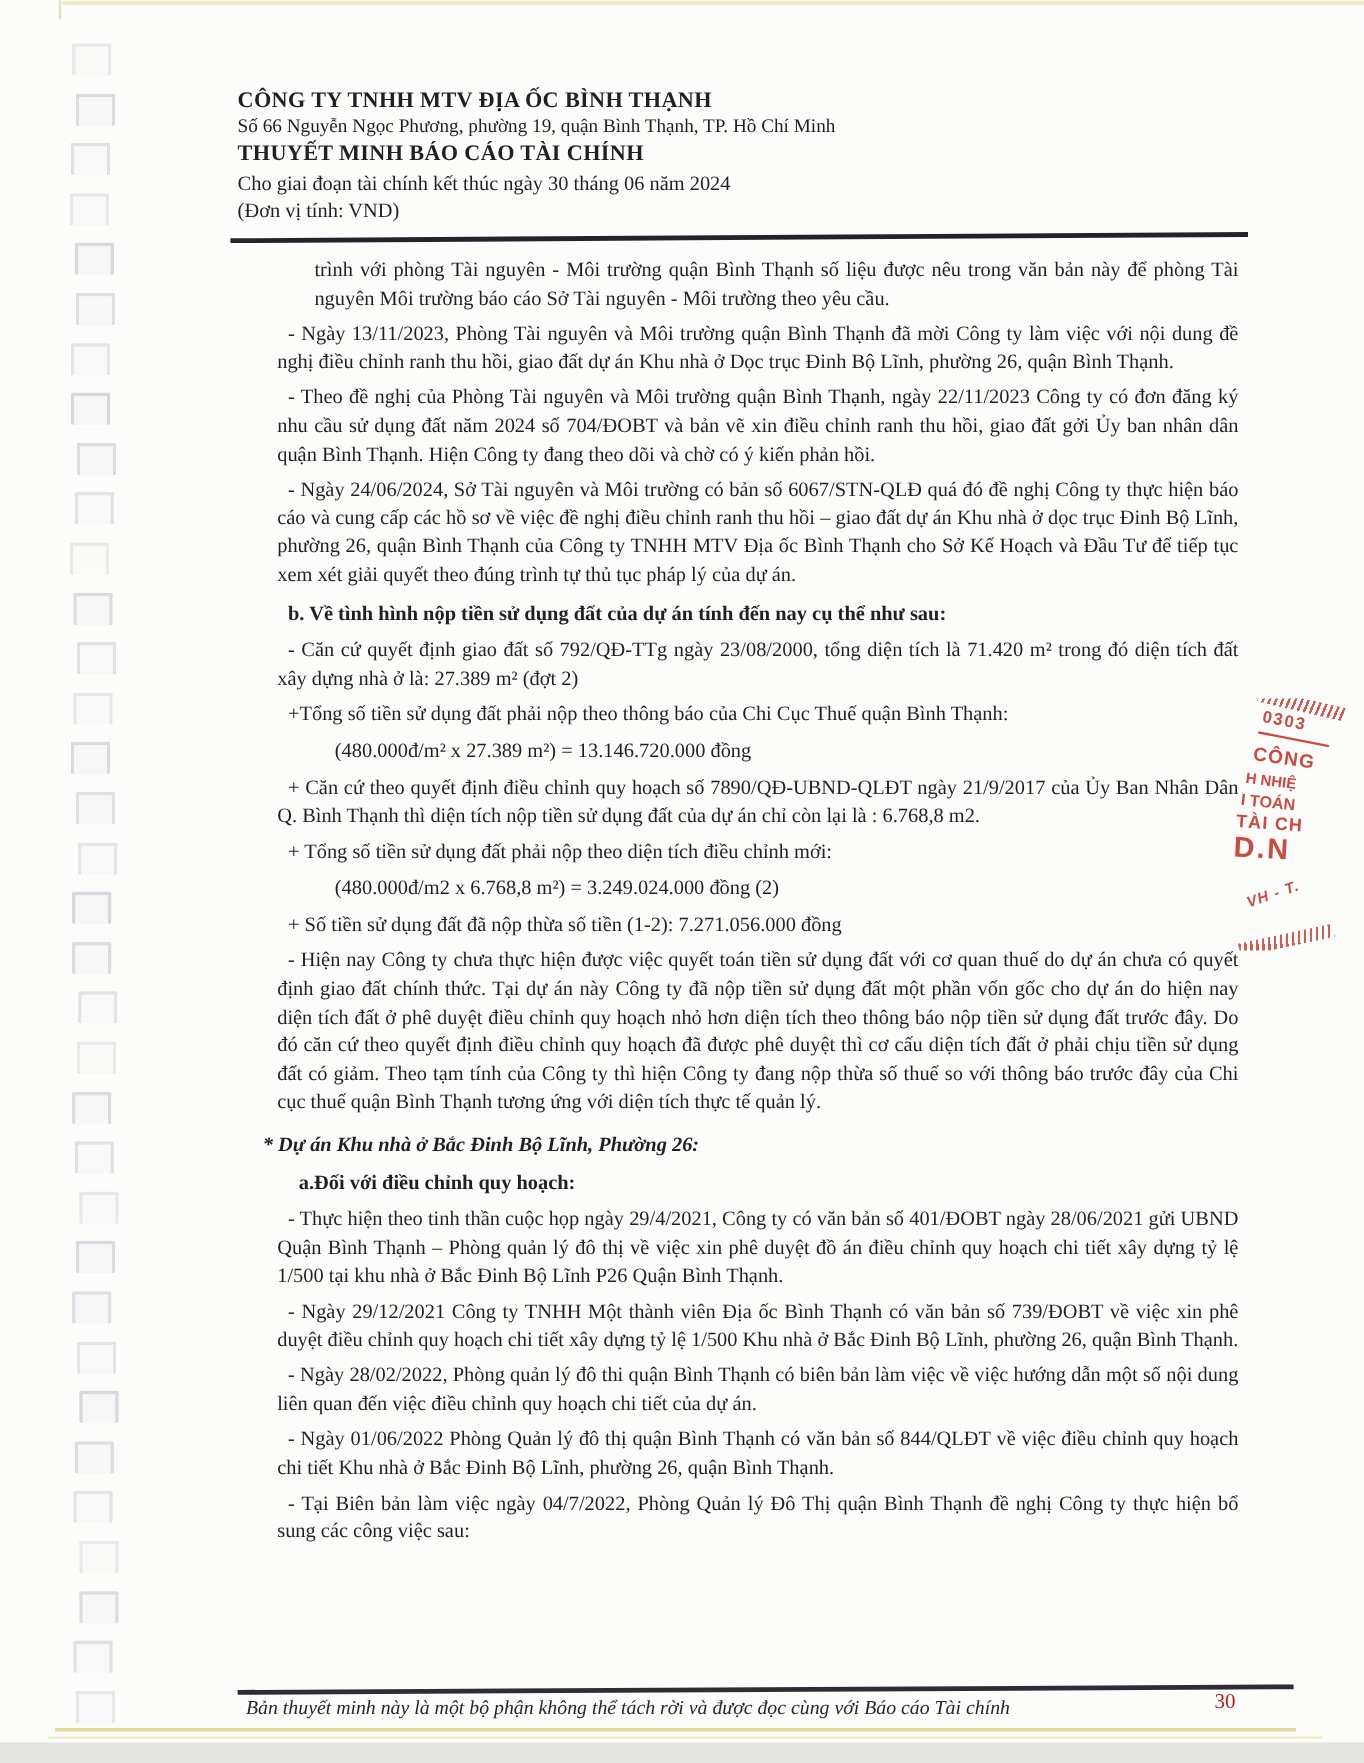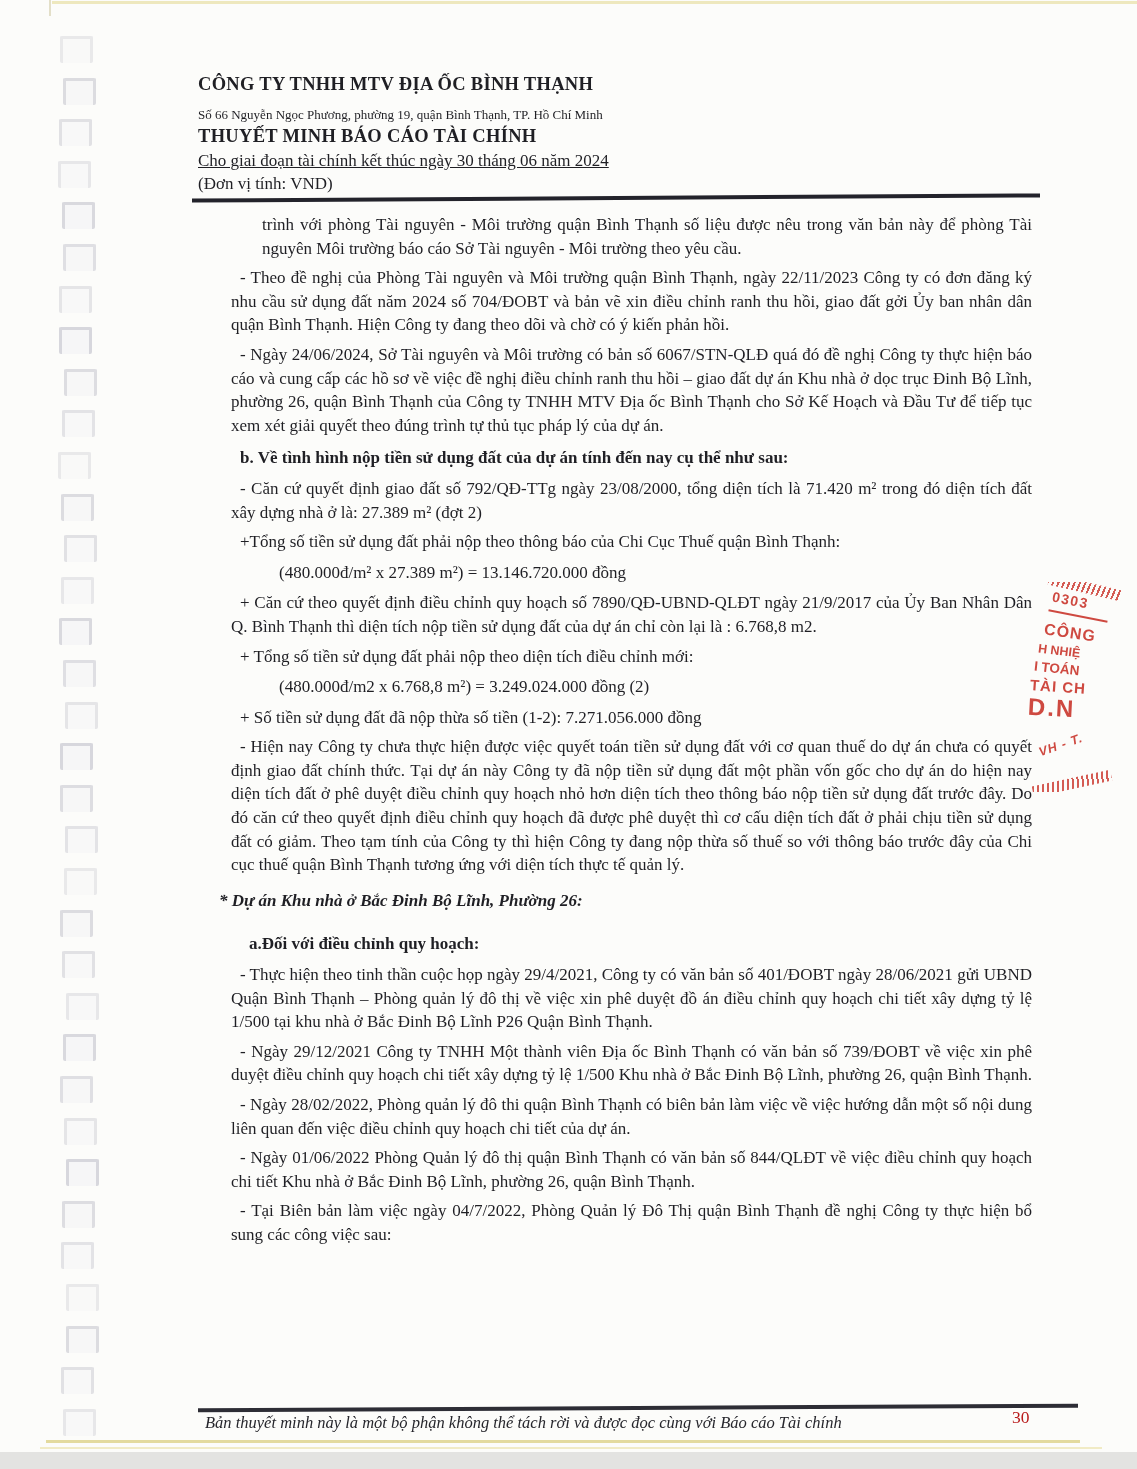--- a/index.html
+++ b/index.html
@@ -21,36 +21,36 @@
   .binding-rail { position:absolute; left:60px; top:36px; width:46px; height:1420px; }
   .hole {
     position:absolute; width:27px; height:24px;
     border:3px solid #c6c6cf; border-bottom:none; border-radius:2px;
     background:#f4f4f6;
   }
 
   
   .header { position:absolute; left:198px; top:74px; width:780px; }
   .header .company      { font-weight:bold; font-size:18.5px; letter-spacing:.3px; }
-  .header .address      { font-size:13px;  margin-top:12px; }
+  .header .address      { font-size:16px;  margin-top:2px; }
   .header .report-title { font-weight:bold; font-size:18.5px; margin-top:3px; letter-spacing:.3px; }
-  .header .period       { font-size:17px;  margin-top:4px;text-decoration:underline; }
+  .header .period       { font-size:17px;  margin-top:4px; }
   .header .unit         { font-size:17px;  margin-top:3px; }
   .header-rule { position:absolute; left:192px; top:196px; width:848px; height:4px; background:#23232b; transform:rotate(-0.35deg); }
 
   
   .content {
     position:absolute; left:231px; top:213px; width:801px;
     font-size:17px; line-height:23.6px; text-align:justify;
   }
   .content p { margin:0 0 6px 0; text-indent:9px; }
   .content p.cont    { text-indent:0;margin-left:31px; }
   .content p.formula { text-align:left; text-indent:0; margin:7px 0 7px 48px; }
   .content p.h-bold  { font-weight:bold; margin:9px 0 7px 0; }
-  .content p.h-star  { font-weight:bold; font-style:italic; margin:12px 0 20px -12px; text-indent:0; }
+  .content p.h-star  { font-weight:bold; font-style:italic; margin:12px 0 8px -12px; text-indent:0; }
   .content p.h-sub   { font-weight:bold; margin:8px 0 7px 18px; text-indent:0; }
 
   
   .stamp {
     position:absolute; left:1026px; top:582px; width:111px; height:210px;
     overflow:hidden; color:#cb3a31;
     font-family:"Liberation Sans","DejaVu Sans",sans-serif; font-weight:bold;
     opacity:.92;
   }
   .stamp .s { position:absolute; white-space:nowrap; }
@@ -120,20 +120,21 @@
     <div class="company">CÔNG TY TNHH MTV ĐỊA ỐC BÌNH THẠNH</div>
     <div class="address">Số 66 Nguyễn Ngọc Phương, phường 19, quận Bình Thạnh, TP. Hồ Chí Minh</div>
     <div class="report-title">THUYẾT MINH BÁO CÁO TÀI CHÍNH</div>
     <div class="period">Cho giai đoạn tài chính kết thúc ngày 30 tháng 06 năm 2024</div>
     <div class="unit">(Đơn vị tính: VND)</div>
   </div>
   <div class="header-rule"></div>
 
   <div class="content">
     <p class="cont">trình với phòng Tài nguyên - Môi trường quận Bình Thạnh số liệu được nêu trong văn bản này để phòng Tài nguyên Môi trường báo cáo Sở Tài nguyên - Môi trường theo yêu cầu.</p>
+    <p>- Ngày 13/11/2023, Phòng Tài nguyên và Môi trường quận Bình Thạnh đã mời Công ty làm việc với nội dung đề nghị điều chỉnh ranh thu hồi, giao đất dự án Khu nhà ở Dọc trục Đinh Bộ Lĩnh, phường 26, quận Bình Thạnh.</p>
     <p>- Theo đề nghị của Phòng Tài nguyên và Môi trường quận Bình Thạnh, ngày 22/11/2023 Công ty có đơn đăng ký nhu cầu sử dụng đất năm 2024 số 704/ĐOBT và bản vẽ xin điều chỉnh ranh thu hồi, giao đất gởi Ủy ban nhân dân quận Bình Thạnh. Hiện Công ty đang theo dõi và chờ có ý kiến phản hồi.</p>
     <p>- Ngày 24/06/2024, Sở Tài nguyên và Môi trường có bản số 6067/STN-QLĐ quá đó đề nghị Công ty thực hiện báo cáo và cung cấp các hồ sơ về việc đề nghị điều chỉnh ranh thu hồi – giao đất dự án Khu nhà ở dọc trục Đinh Bộ Lĩnh, phường 26, quận Bình Thạnh của Công ty TNHH MTV Địa ốc Bình Thạnh cho Sở Kế Hoạch và Đầu Tư để tiếp tục xem xét giải quyết theo đúng trình tự thủ tục pháp lý của dự án.</p>
     <p class="h-bold">b. Về tình hình nộp tiền sử dụng đất của dự án tính đến nay cụ thể như sau:</p>
     <p>- Căn cứ quyết định giao đất số 792/QĐ-TTg ngày 23/08/2000, tổng diện tích là 71.420 m² trong đó diện tích đất xây dựng nhà ở là: 27.389 m² (đợt 2)</p>
     <p>+Tổng số tiền sử dụng đất phải nộp theo thông báo của Chi Cục Thuế quận Bình Thạnh:</p>
     <p class="formula">(480.000đ/m² x 27.389 m²) = 13.146.720.000 đồng</p>
     <p>+ Căn cứ theo quyết định điều chỉnh quy hoạch số 7890/QĐ-UBND-QLĐT ngày 21/9/2017 của Ủy Ban Nhân Dân Q. Bình Thạnh thì diện tích nộp tiền sử dụng đất của dự án chỉ còn lại là : 6.768,8 m2.</p>
     <p>+ Tổng số tiền sử dụng đất phải nộp theo diện tích điều chỉnh mới:</p>
     <p class="formula">(480.000đ/m2 x 6.768,8 m²) = 3.249.024.000 đồng (2)</p>
     <p>+ Số tiền sử dụng đất đã nộp thừa số tiền (1-2): 7.271.056.000 đồng</p>

